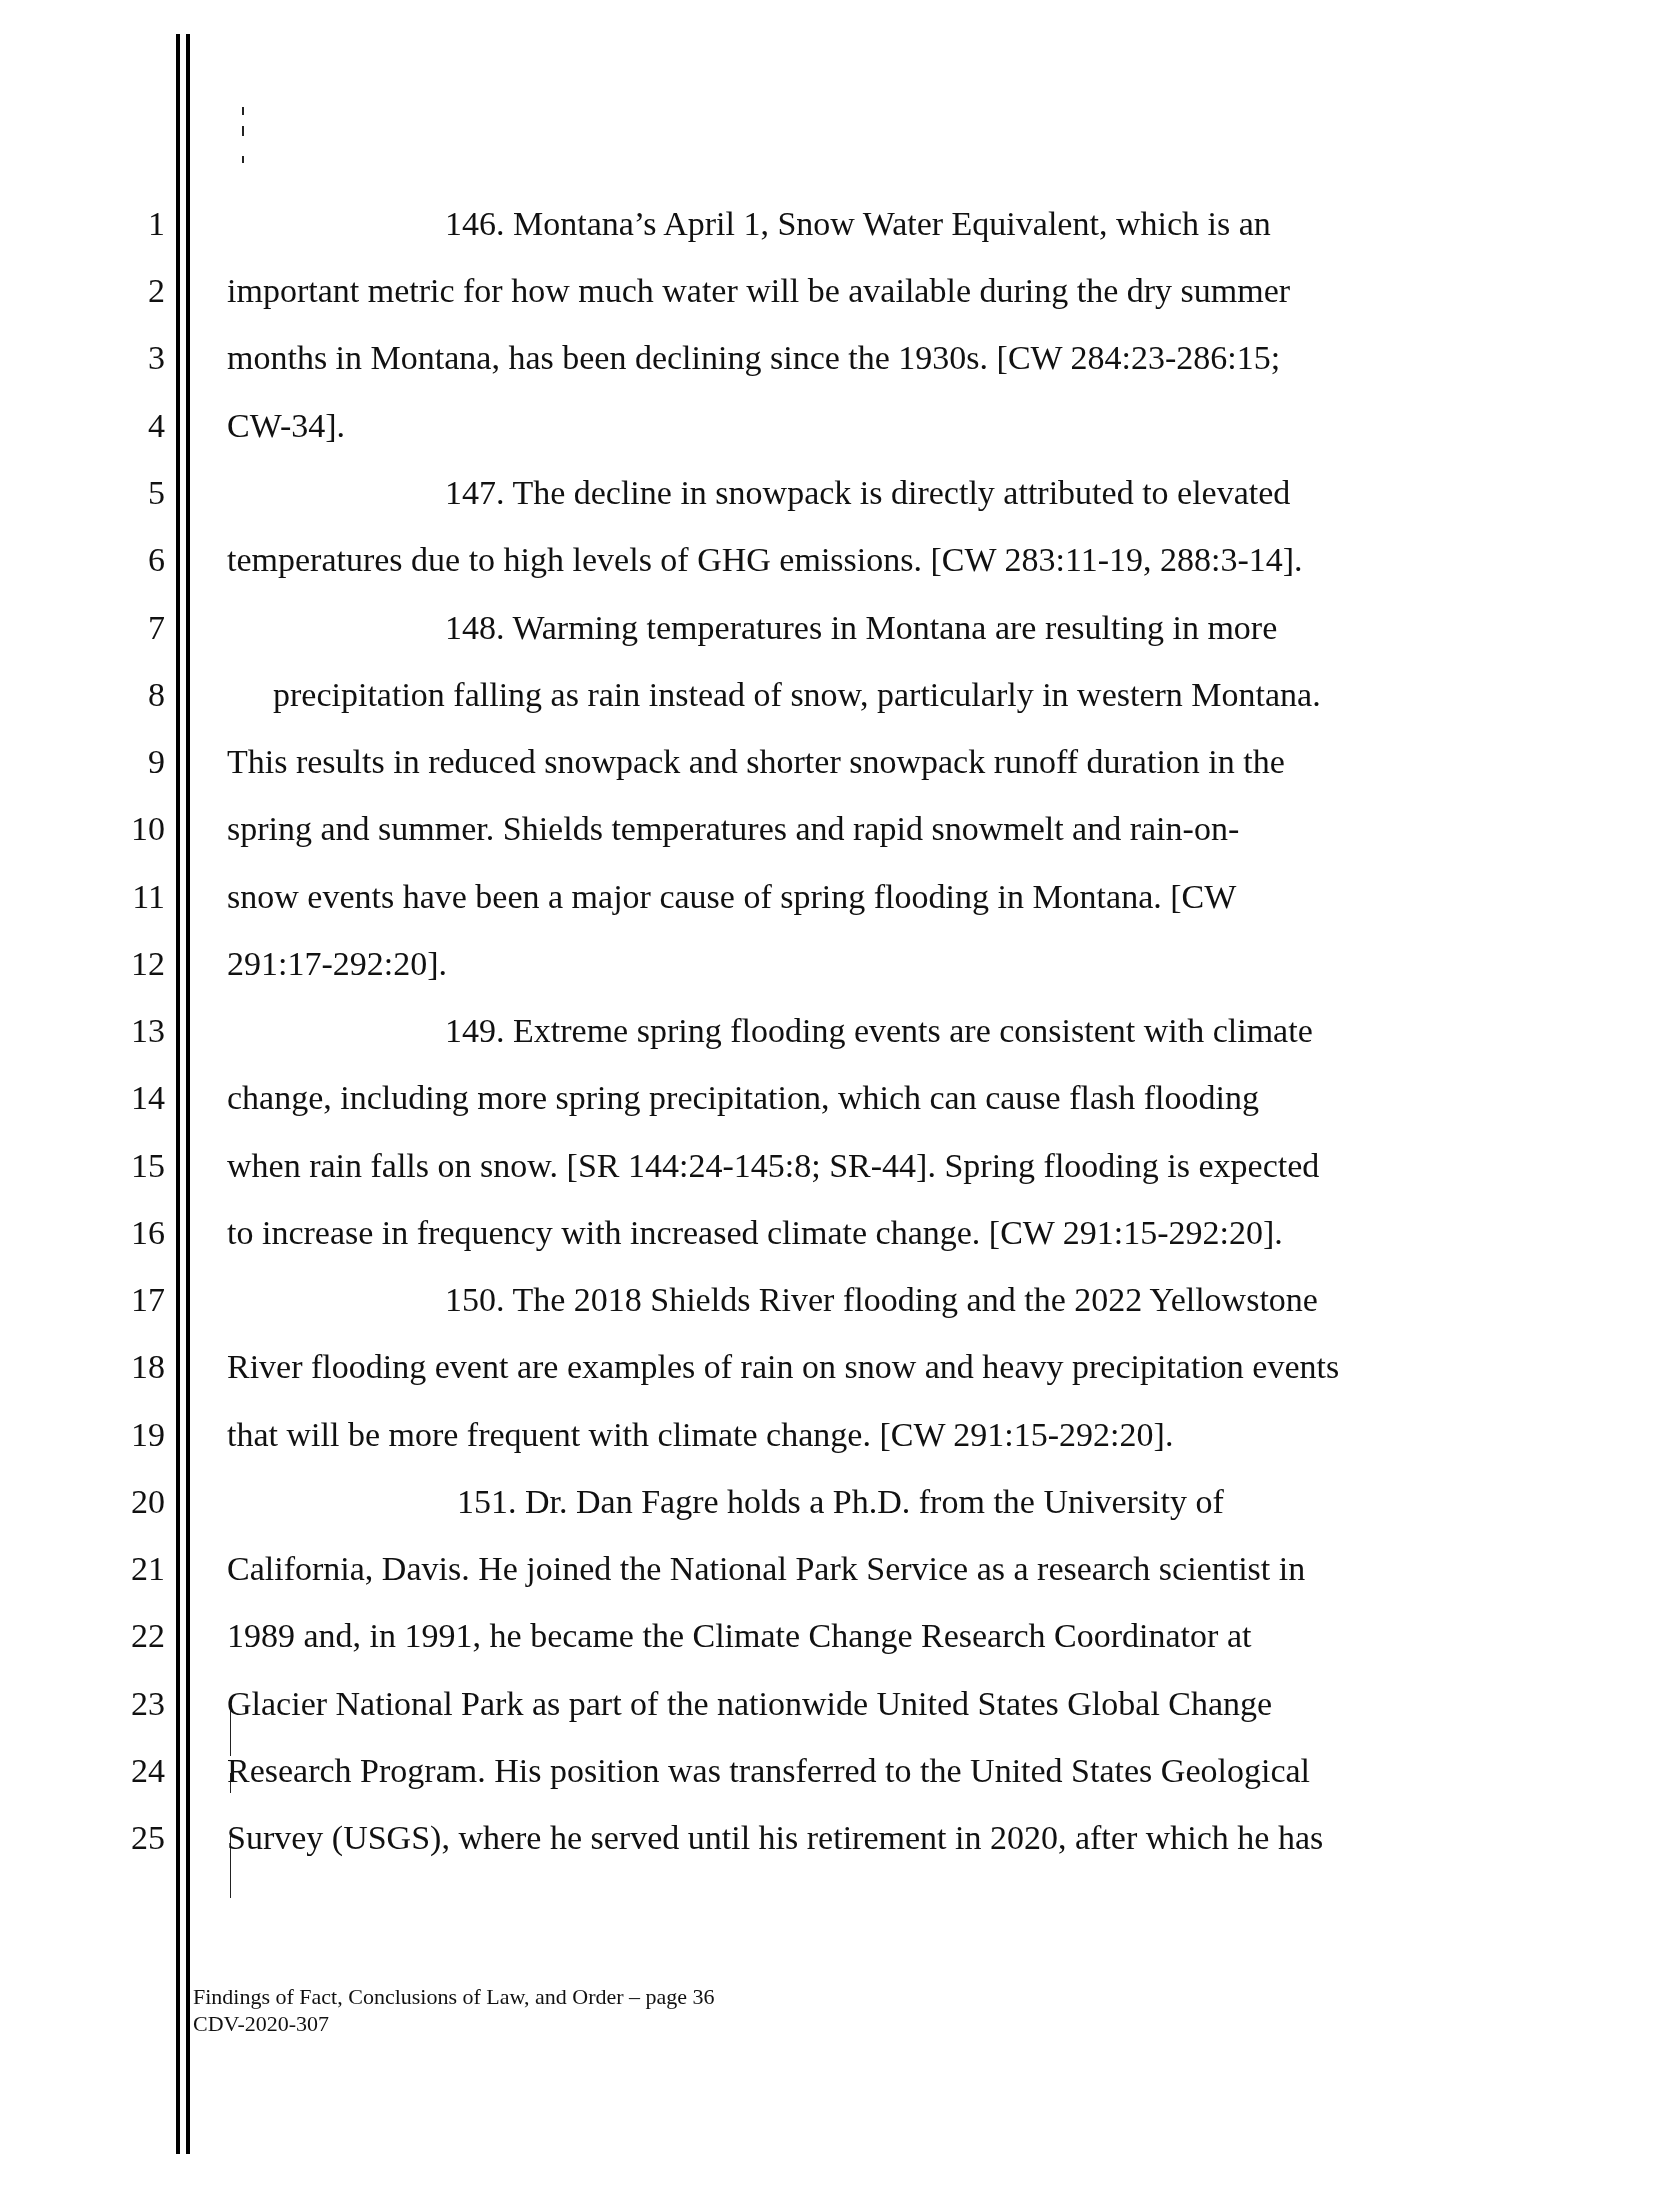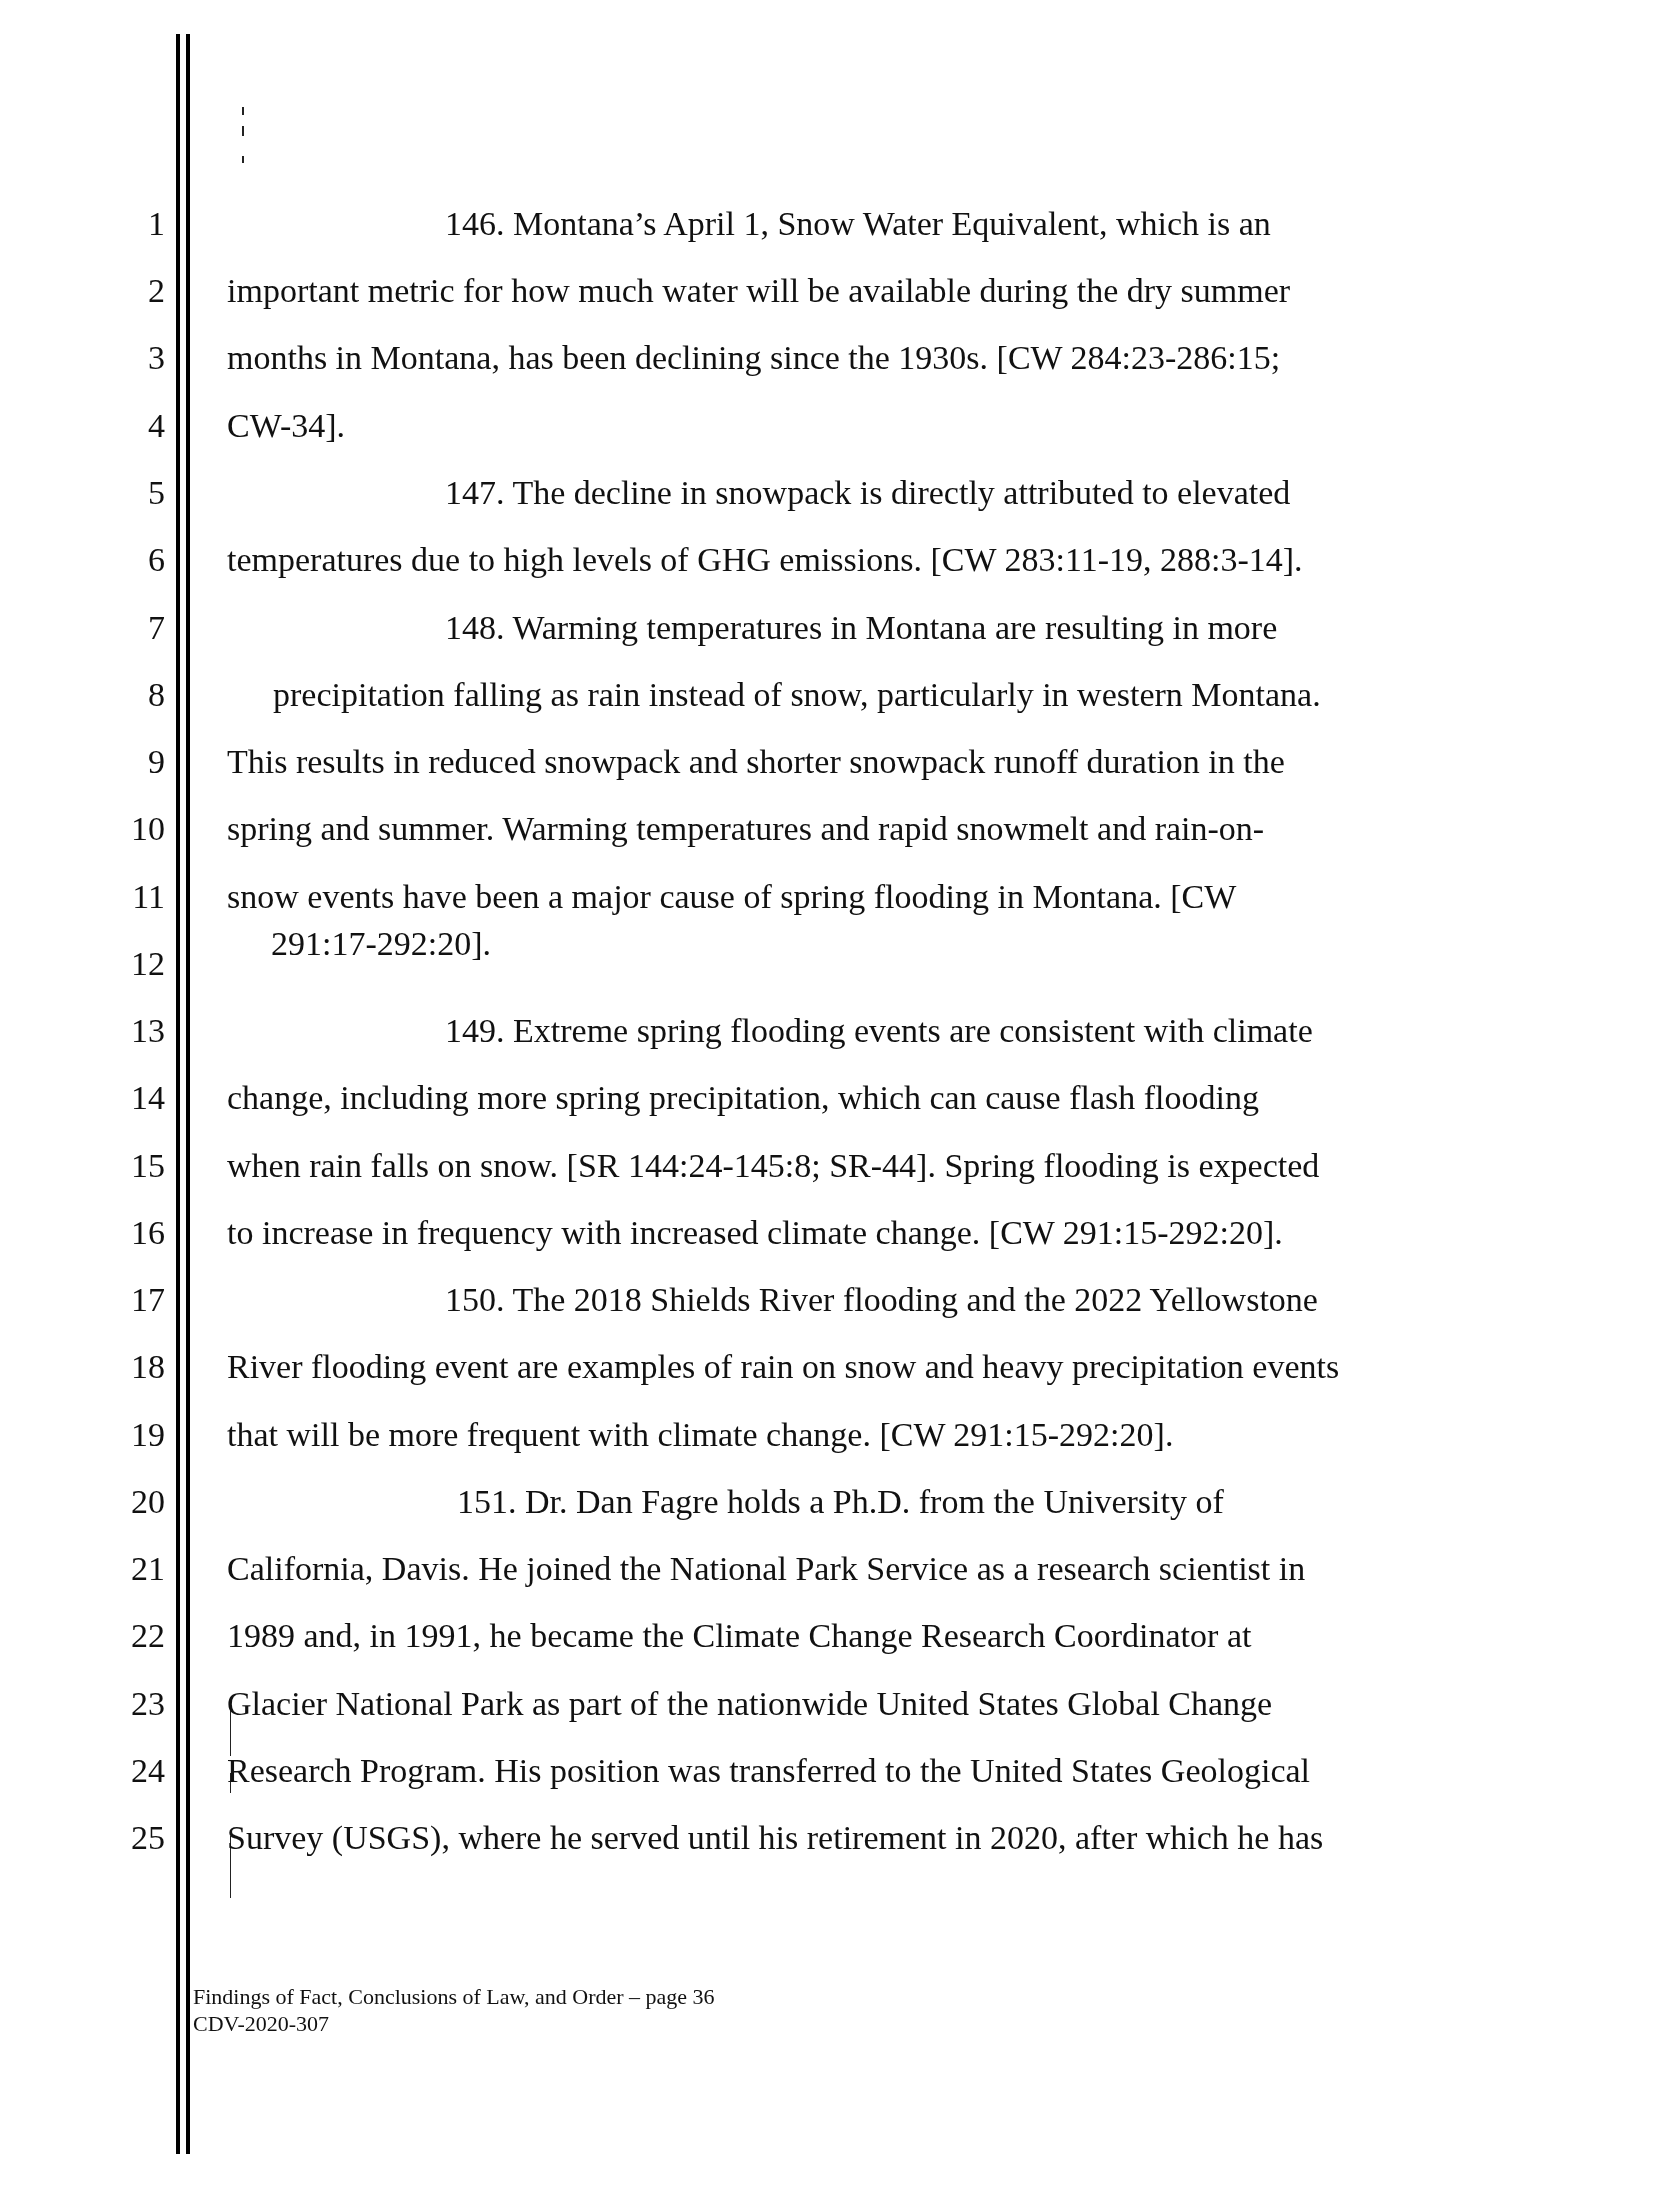--- a/index.html
+++ b/index.html
@@ -58,23 +58,23 @@
   <div id="body-lines">
       <div class="tline indent" style="top: 204px;">146.  Montana’s April 1, Snow Water Equivalent, which is an</div>
       <div class="tline" style="top: 271px;">important metric for how much water will be available during the dry summer</div>
       <div class="tline" style="top: 338px;">months in Montana, has been declining since the 1930s. [CW 284:23-286:15;</div>
       <div class="tline" style="top: 406px;">CW-34].</div>
       <div class="tline indent" style="top: 473px;">147.  The decline in snowpack is directly attributed to elevated</div>
       <div class="tline" style="top: 540px;">temperatures due to high levels of GHG emissions. [CW 283:11-19, 288:3-14].</div>
       <div class="tline indent" style="top: 608px;">148.  Warming temperatures in Montana are resulting in more</div>
       <div class="tline" style="top: 675px; margin-left: 46px;">precipitation falling as rain instead of snow, particularly in western Montana.</div>
       <div class="tline" style="top: 742px;">This results in reduced snowpack and shorter snowpack runoff duration in the</div>
-      <div class="tline" style="top: 809px;">spring and summer. Warming temperatures and rapid snowmelt and rain-on-</div>
+      <div class="tline" style="top: 809px;">spring and summer. Shields temperatures and rapid snowmelt and rain-on-</div>
       <div class="tline" style="top: 877px;">snow events have been a major cause of spring flooding in Montana. [CW</div>
-      <div class="tline" style="top: 924px; margin-left: 44px;">291:17-292:20].</div>
+      <div class="tline" style="top: 944px;">291:17-292:20].</div>
       <div class="tline indent" style="top: 1011px;">149.  Extreme spring flooding events are consistent with climate</div>
       <div class="tline" style="top: 1078px;">change, including more spring precipitation, which can cause flash flooding</div>
       <div class="tline" style="top: 1146px;">when rain falls on snow. [SR 144:24-145:8; SR-44]. Spring flooding is expected</div>
       <div class="tline" style="top: 1213px;">to increase in frequency with increased climate change. [CW 291:15-292:20].</div>
       <div class="tline indent" style="top: 1280px;">150.  The 2018 Shields River flooding and the 2022 Yellowstone</div>
       <div class="tline" style="top: 1347px;">River flooding event are examples of rain on snow and heavy precipitation events</div>
       <div class="tline" style="top: 1415px;">that will be more frequent with climate change. [CW 291:15-292:20].</div>
       <div class="tline indent" style="top: 1482px; margin-left: 12px;">151.  Dr. Dan Fagre holds a Ph.D. from the University of</div>
       <div class="tline" style="top: 1549px;">California, Davis. He joined the National Park Service as a research scientist in</div>
       <div class="tline" style="top: 1616px;">1989 and, in 1991, he became the Climate Change Research Coordinator at</div>

